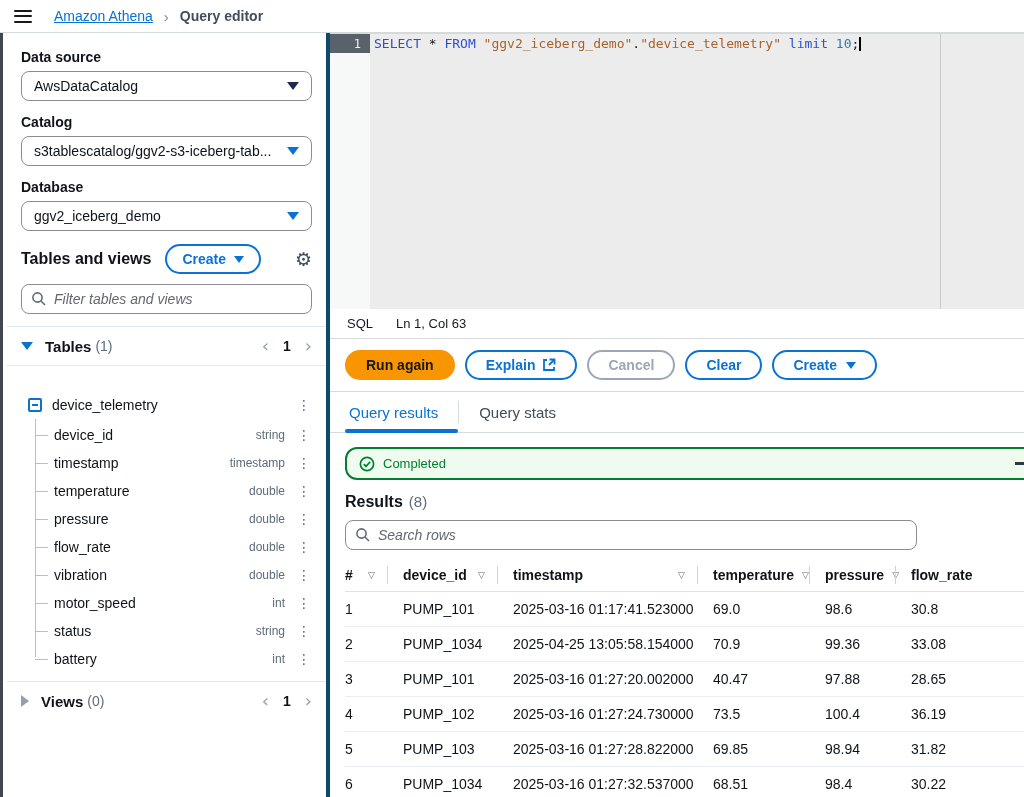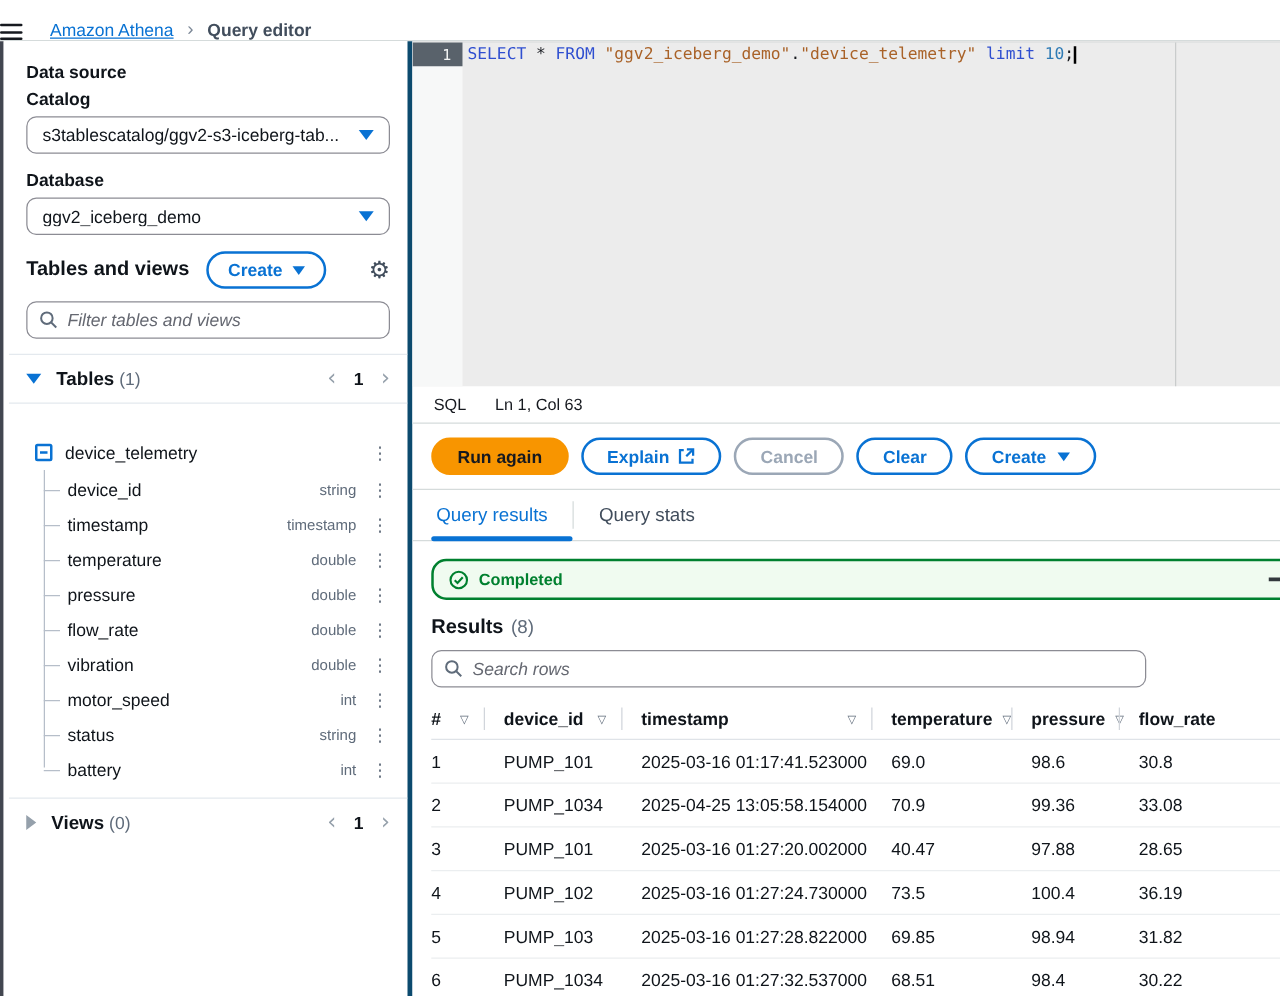--- a/index.html
+++ b/index.html
@@ -1,20 +1,20 @@
 <!DOCTYPE html>
 <html><head>
 <meta charset="utf-8">
 <style>
   * { margin:0; padding:0; box-sizing:border-box; }
   html,body { width:1024px; height:797px; overflow:hidden; background:#fff;
     font-family:"Liberation Sans","DejaVu Sans",sans-serif; color:#0f141a; }
 
   
-  .topbar { height:33px; display:flex; align-items:flex-end; 
+  .topbar { height:33px; display:flex; align-items:center; padding-left:14px;
     border-bottom:1px solid #d5dbdb; background:#fff; }
   .hamburger { width:18px; height:13px; display:flex; flex-direction:column;
     justify-content:space-between; cursor:pointer; margin-right:22px; }
   .hamburger span { height:2px; background:#16191f; border-radius:1px; }
   .crumb-link { color:#0972d3; font-size:14px; text-decoration:underline; cursor:pointer; }
   .crumb-sep { color:#7d8998; font-size:15px; margin:0 11px; }
   .crumb-current { color:#414d5c; font-size:14px; font-weight:700; }
 
   
   .app { display:flex; height:764px; border-left:3px solid #424650; background:#fff; }
@@ -116,21 +116,21 @@
   .tab.active { color:#0972d3; }
   .tab.active::after { content:""; position:absolute; left:0; right:0; bottom:-1px; height:4px;
     background:#0972d3; border-radius:2px; }
   .tab-sep { width:1px; background:#d5dbdb; margin:9px 0; }
 
   
   .results-pane { padding:14px 0 0 15px; }
   .banner { width:692px; height:33px; border:2px solid #00802f; background:#f0fbf0;
     border-radius:12px; display:flex; align-items:center; padding:0 12px; gap:8px;
     position:relative; cursor:pointer; }
-  .banner-text { color:#00802f; font-size:13px; font-weight:700; }
+  .banner-text { color:#00802f; font-size:13px; font-weight:400; }
   .banner-dash { position:absolute; left:668px; top:13px; width:9px; height:3px; background:#33383d; }
   .results-title-row { margin:13px 0 9px; display:flex; align-items:baseline; gap:6px; }
   .results-title { font-size:16px; font-weight:700; }
   .results-count { font-size:15px; color:#5f6b7a; }
   .rsearch { width:572px; }
 
   .rtable { margin-top:9px; font-size:14px; }
   .thead { display:flex; height:33px; align-items:center; border-bottom:1px solid #dfe3e8; }
   .th { display:flex; align-items:center; justify-content:space-between; height:100%;
     padding-right:13px; position:relative; cursor:pointer; }
@@ -159,20 +159,24 @@
     </div>
   <span class="crumb-link">Amazon Athena</span>
   <span class="crumb-sep">›</span>
   <span class="crumb-current">Query editor</span>
 </div>
 
 <div class="app">
   <aside class="sidebar">
     <div class="side-pad">
       <div class="field-label">Data source</div>
+      <div class="selectbox">
+        <span class="val">AwsDataCatalog</span>
+        <span class="caret-down caret-dark"></span>
+      </div>
       <div class="field-label">Catalog</div>
       <div class="selectbox">
         <span class="val">s3tablescatalog/ggv2-s3-iceberg-tab...</span>
         <span class="caret-down"></span>
       </div>
       <div class="field-label">Database</div>
       <div class="selectbox">
         <span class="val">ggv2_iceberg_demo</span>
         <span class="caret-down"></span>
       </div>

